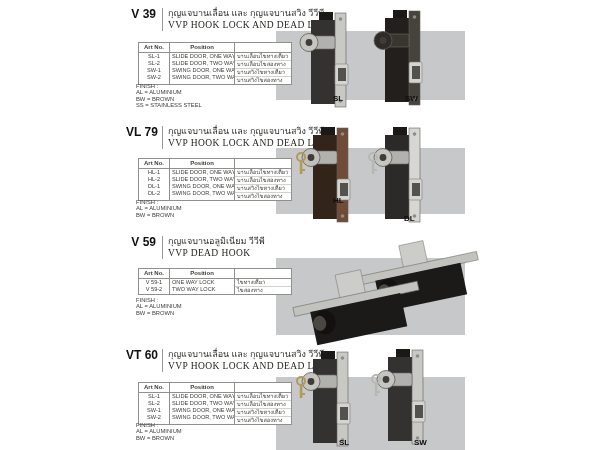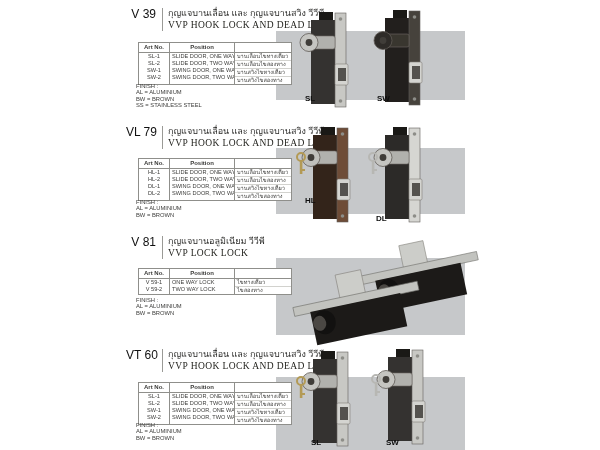--- a/index.html
+++ b/index.html
@@ -5,40 +5,40 @@
   html,body{margin:0;padding:0;background:#fff;}
   .page{position:relative;width:600px;height:450px;background:#fff;overflow:hidden;
         font-family:"Liberation Sans",sans-serif;}
   .band{position:absolute;left:276px;width:189px;background:#c6c8ca;}
   .band1{top:31px;height:69px;}
   .band2{top:148px;height:66px;}
   .band3{top:258px;height:77px;}
   .band4{top:377px;height:73px;}
 
   .sec-head{position:absolute;display:flex;align-items:flex-start;}
-  .sec-code{font-weight:normal;font-size:12px;line-height:12px;width:30px;text-align:right;color:#101010;white-space:nowrap;}
+  .sec-code{font-weight:bold;font-size:12px;line-height:12px;width:30px;text-align:right;color:#101010;white-space:nowrap;}
   .vrule{width:1px;background:#9a9a96;height:23px;margin:0 5px 0 6px;}
   .sec-titles{display:block;}
   .sec-thai{display:block;font-family:"Liberation Serif",serif;font-size:9px;line-height:11px;color:#2a2a28;}
   .sec-eng{display:block;font-family:"Liberation Serif",serif;font-size:9.5px;line-height:12px;letter-spacing:.4px;color:#24241f;}
 
   .tbl{position:absolute;display:flex;font-size:6px;color:#3c3c3a;}
   .col{display:flex;flex-direction:column;background:#fff;}
   .hcell{height:9px;line-height:9px;text-align:center;font-weight:bold;font-size:6px;border-bottom:1px solid #8f8f8b;}
   .cell{height:7px;line-height:7px;white-space:nowrap;overflow:hidden;font-size:5.6px;}
   .col-art{width:30px;border:1px solid #8f8f8b;border-right:none;}
   .col-art .cell{text-align:center;}
   .col-pos{width:64px;border:1px solid #8f8f8b;}
   .col-pos .cell{padding-left:2px;}
   .col-thai{width:56px;border:1px solid #8f8f8b;border-left:none;}
   .col-thai .cell{padding-left:2px;border-bottom:1px solid #d2d2ce;}
   .col-thai .cell:last-child{border-bottom:none;}
 
   .finish{position:absolute;font-size:5.8px;line-height:6.4px;color:#3d3d3b;}
-  .img-label{position:absolute;font-weight:bold;font-size:8px;color:#0e0e0e;}
+  .img-label{position:absolute;font-weight:bold;font-size:8px;color:#0e0e0e;margin-left:28px;}
 
   .lockw{position:absolute;}
   .lock--silver{--plate:#c8c8c4;--body:#343230;--cyl:#b1b1ad;--knob:#c5c5c1;}
   .lock--dark  {--plate:#46423c;--body:#221f1d;--cyl:#39362f;--knob:#2e2b28;}
   .lock--brown {--plate:#6e4c37;--body:#33241a;--cyl:#b1b1ad;--knob:#c0c0bc;}
   .lock--light {--plate:#d6d6d2;--body:#2c2a28;--cyl:#b1b1ad;--knob:#c5c5c1;}
   .key--brass{--key:#b39a55;}
   .key--silver{--key:#b7b7b3;}
 </style>
 </head>
@@ -177,25 +177,25 @@
   <svg class="lockw key--brass" style="left:294px;top:152px" width="14" height="26">
       <use href="#lock-key"></use>
     </svg>
   <svg class="lockw key--silver" style="left:366px;top:152px" width="14" height="26">
       <use href="#lock-key"></use>
     </svg>
   <div class="img-label" style="left:305px;top:196px">HL</div>
   <div class="img-label" style="left:376px;top:214px">DL</div>
 
   <div class="sec-head" style="left:126px;top:236px">
-    <span class="sec-code">V 81</span>
+    <span class="sec-code">V 59</span>
     <span class="vrule"></span>
     <span class="sec-titles">
       <span class="sec-thai">กุญแจบานอลูมิเนียม วีวีพี</span>
-      <span class="sec-eng">VVP LOCK LOCK</span>
+      <span class="sec-eng">VVP DEAD HOOK</span>
     </span>
   </div>
 
   <div class="tbl" style="left:138px;top:268px">
     <div class="col col-art">
       <div class="hcell">Art No.</div>
       <div class="cell">V 59-1</div>
       <div class="cell">V 59-2</div>
     </div>
     <div class="col col-pos">

